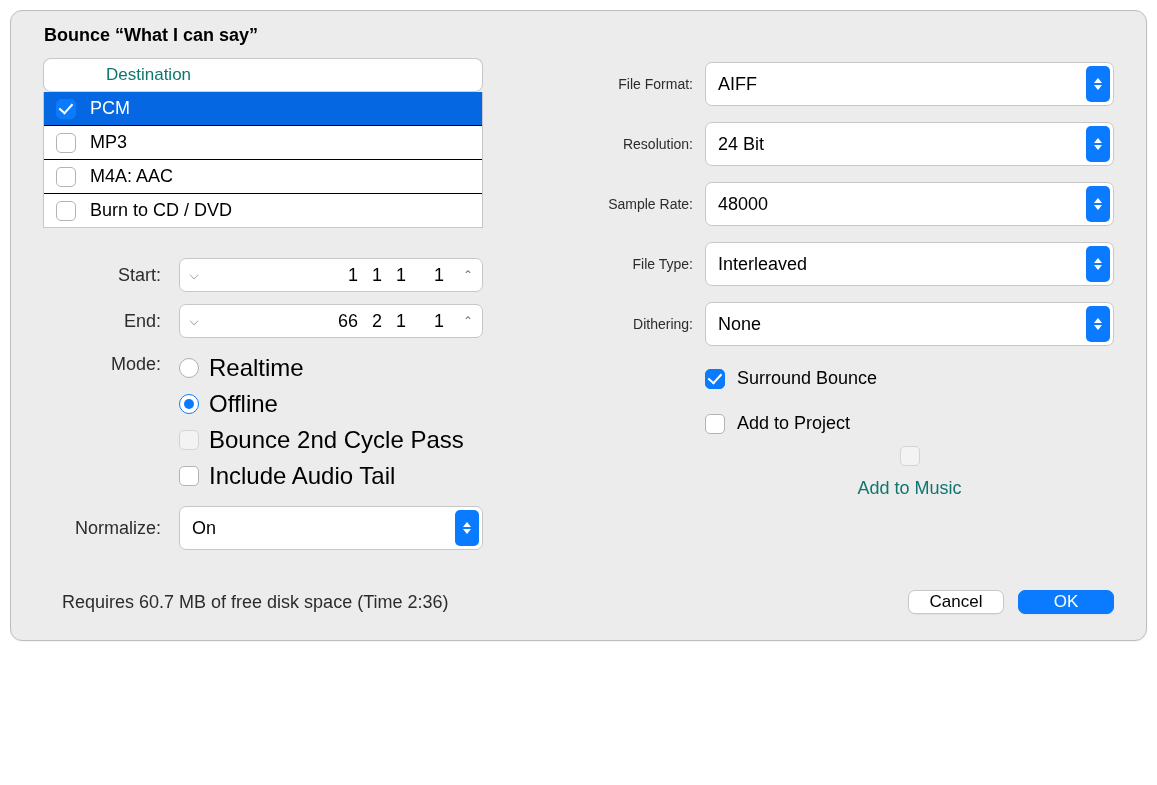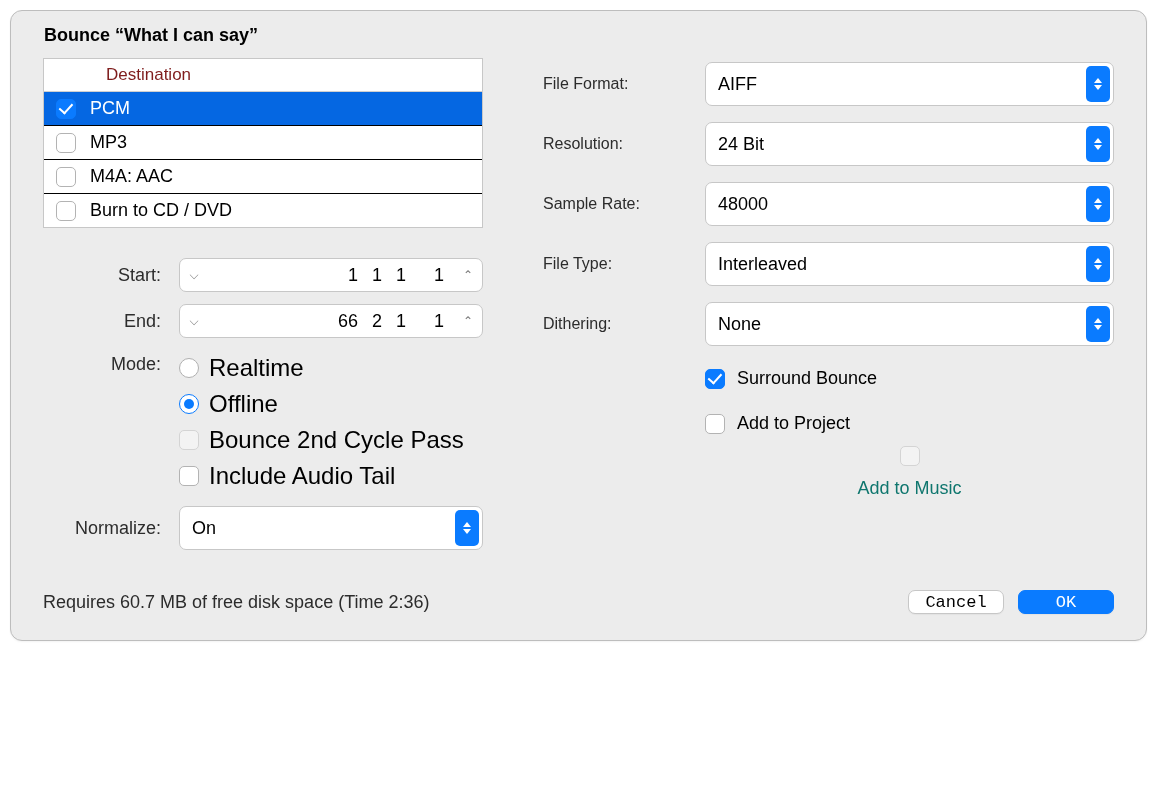--- a/index.html
+++ b/index.html
@@ -39,23 +39,23 @@
     border: 1px solid #c7c7c7;
     border-top: none;
     border-radius: 0;
     background: #fff;
   }
   .dest-header {
     border: 1px solid #c7c7c7;
     border-bottom-color: #d0d0d0;
     background: #fff;
     padding: 6px 0 6px 62px;
-    color: #7f1d1d;
+    color: #0f766e;
     font-size: 17px;
-    border-radius: 0;
+    border-radius: 8px;
   }
   .dest-row {
     display: flex;
     align-items: center;
     padding: 6px 12px;
     border-bottom: 1px solid #000000;
     gap: 14px;
     font-size: 18px;
   }
   .dest-row:last-child { border-bottom: none; }
@@ -182,55 +182,55 @@
   .select .caret::after  { border-top: 5px solid #fff; }
   
   .rrow {
     display: flex;
     align-items: center;
     gap: 12px;
     margin-bottom: 16px;
   }
   .rrow > label {
     flex: 0 0 150px;
-    text-align: left;
-    font-size: 16px;
+    text-align: right;
+    font-size: 14px;
     color: #2c2c2c;
   }
   .rchecks { margin-left: 162px; }
   .rcheckline {
     display: flex; align-items: center; gap: 12px;
     padding: 6px 0;
     font-size: 18px;
   }
   .rcheckline.disabled { color: #0f766e; flex-direction: column; }
   
   .footer {
     display: flex;
     align-items: center;
     padding: 20px 32px 26px 32px;
+    margin-left: 19px;
   }
   .footer .status {
     flex: 1;
     font-size: 18px;
     color: #2c2c2c;
   }
   .btn {
     height: 24px;
     min-width: 96px;
     border-radius: 7px;
     border: 1px solid #c7c7c7;
     background: #fff;
     font-size: 17px;
     margin-left: 14px;
     display: inline-flex;
     align-items: center;
     justify-content: center;
     box-shadow: 0 1px 1px rgba(0,0,0,0.04);
-    font-family: Liberation Mono, monospace;
   }
   .btn.primary {
     background: #0a7bff;
     border-color: #0a7bff;
     color: #fff;
     font-weight: 500;
   }
 </style>
 </head>
 <body>

